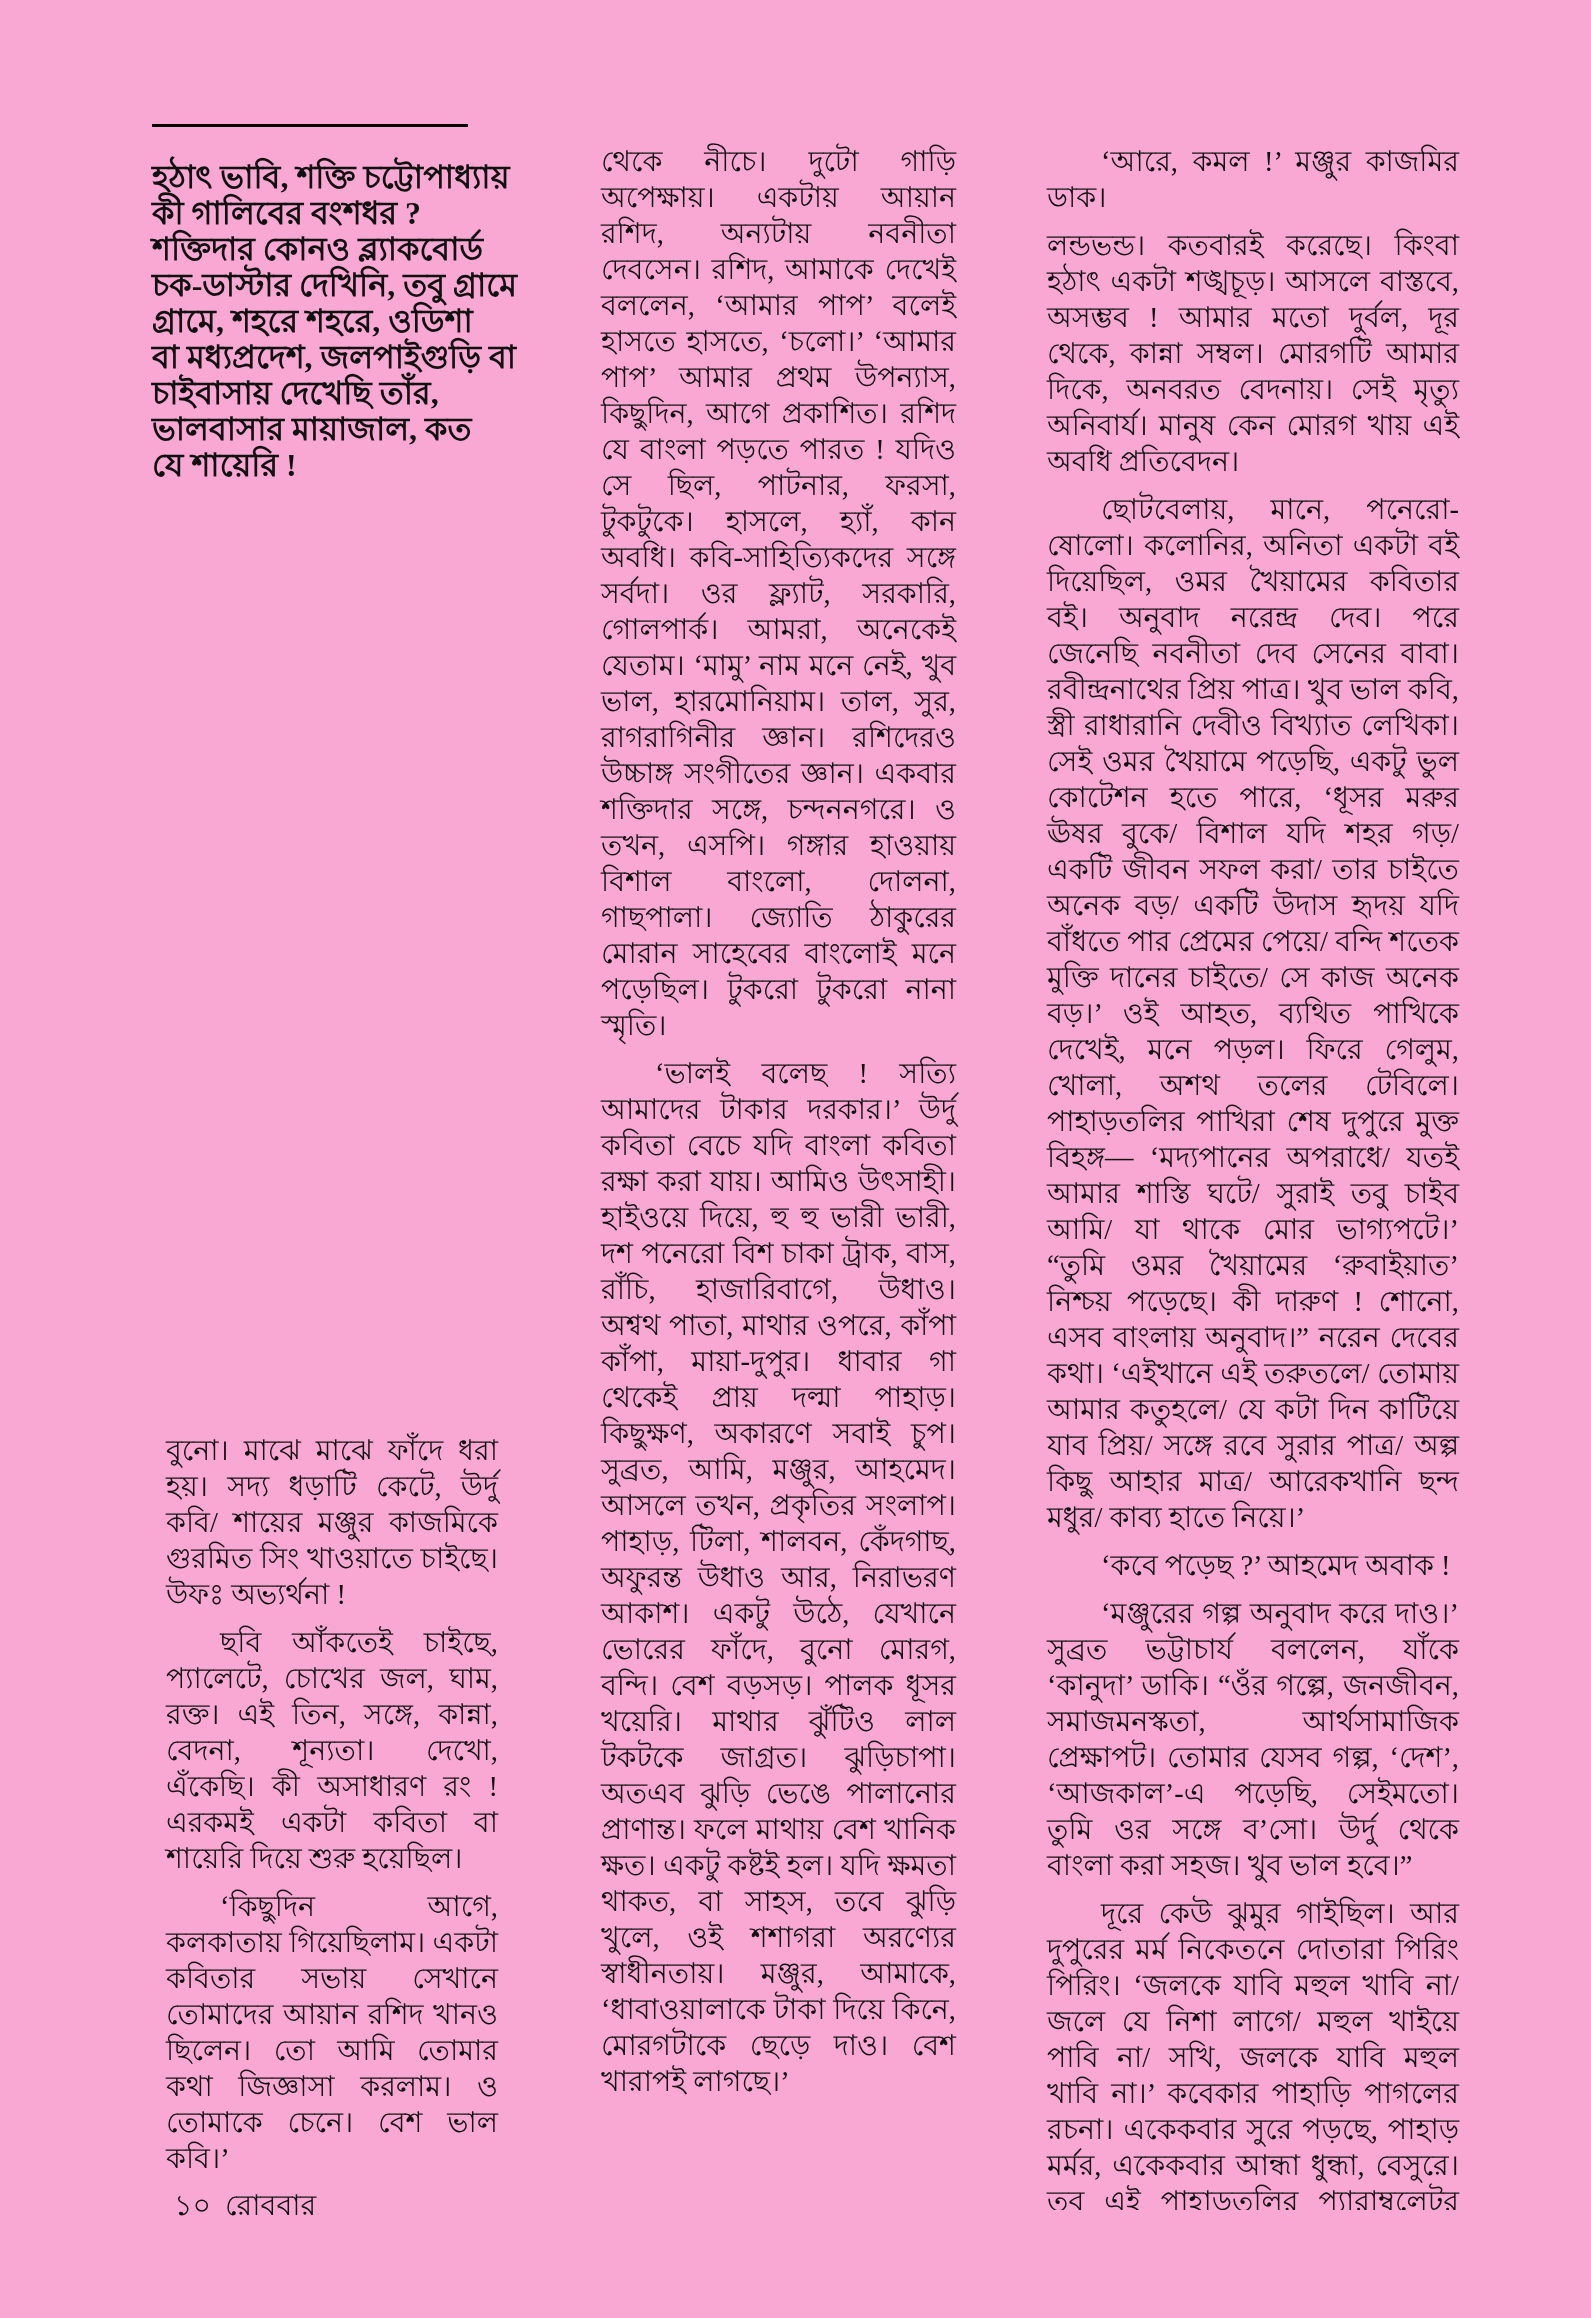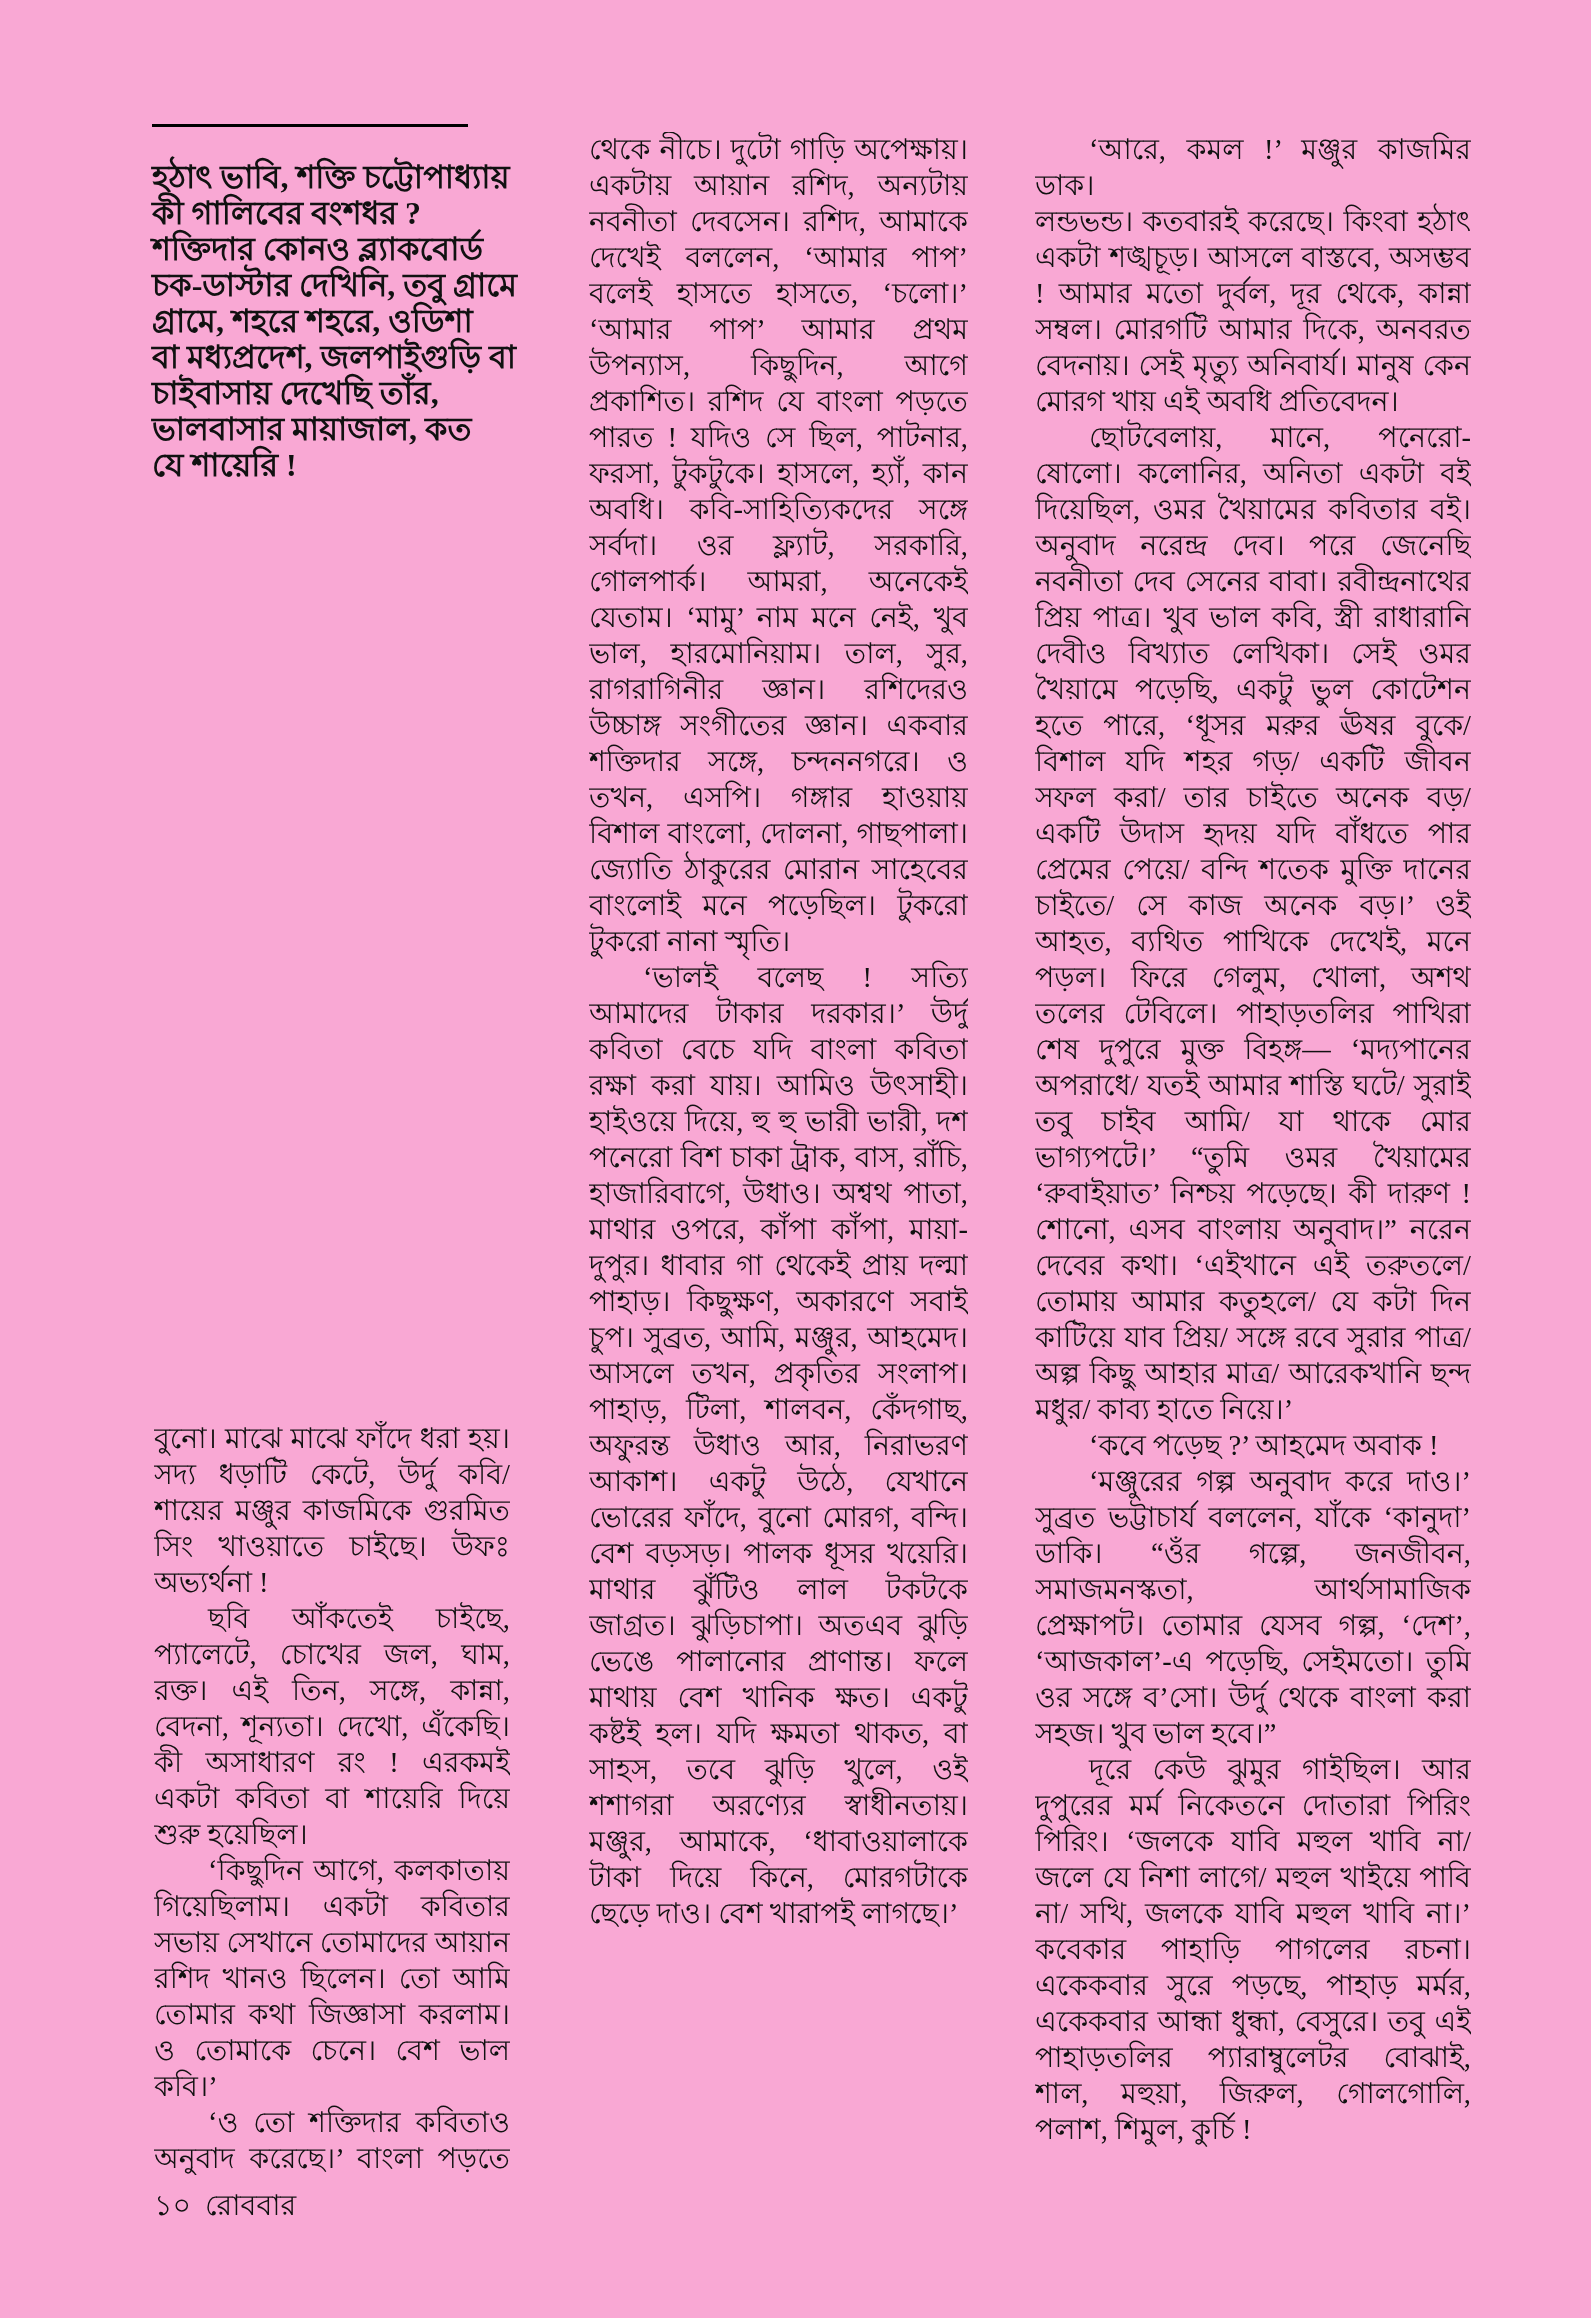--- a/index.html
+++ b/index.html
@@ -31,32 +31,32 @@
     font-weight:bold;
     letter-spacing:0;
   }
   .standfirst .sf-line{white-space:nowrap;}
   .col{
     position:absolute;
     font-size:28.5px;
     line-height:36px;
     text-align:justify;
   }
-  .col p{margin:0;}
+  .col p{margin:12px;}
   .col p.indent{text-indent:54px;}
   .col-left{ left:154px;  top:1421px; width:356px; height:754px;  overflow:hidden;}
   .col-mid{  left:589px;  top:132px;  width:379px; height:2055px; overflow:hidden;}
   .col-right{left:1035px; top:132px;  width:436px; height:2078px; overflow:hidden;}
   .footer{
     position:absolute;
     left:154px; top:2188px;
     font-size:28.5px;
     line-height:36px;
   }
-  .footer .page-number{margin-right:14px;}
+  .footer .page-number{margin-right:14px;margin-left:20px;}
 </style>
 </head>
 <body>
 
 <div class="page">
 
   <div class="rule"></div>
 
   <div class="standfirst">
       <div class="sf-line">হঠাৎ ভাবি, শক্তি চট্টোপাধ্যায়</div>

